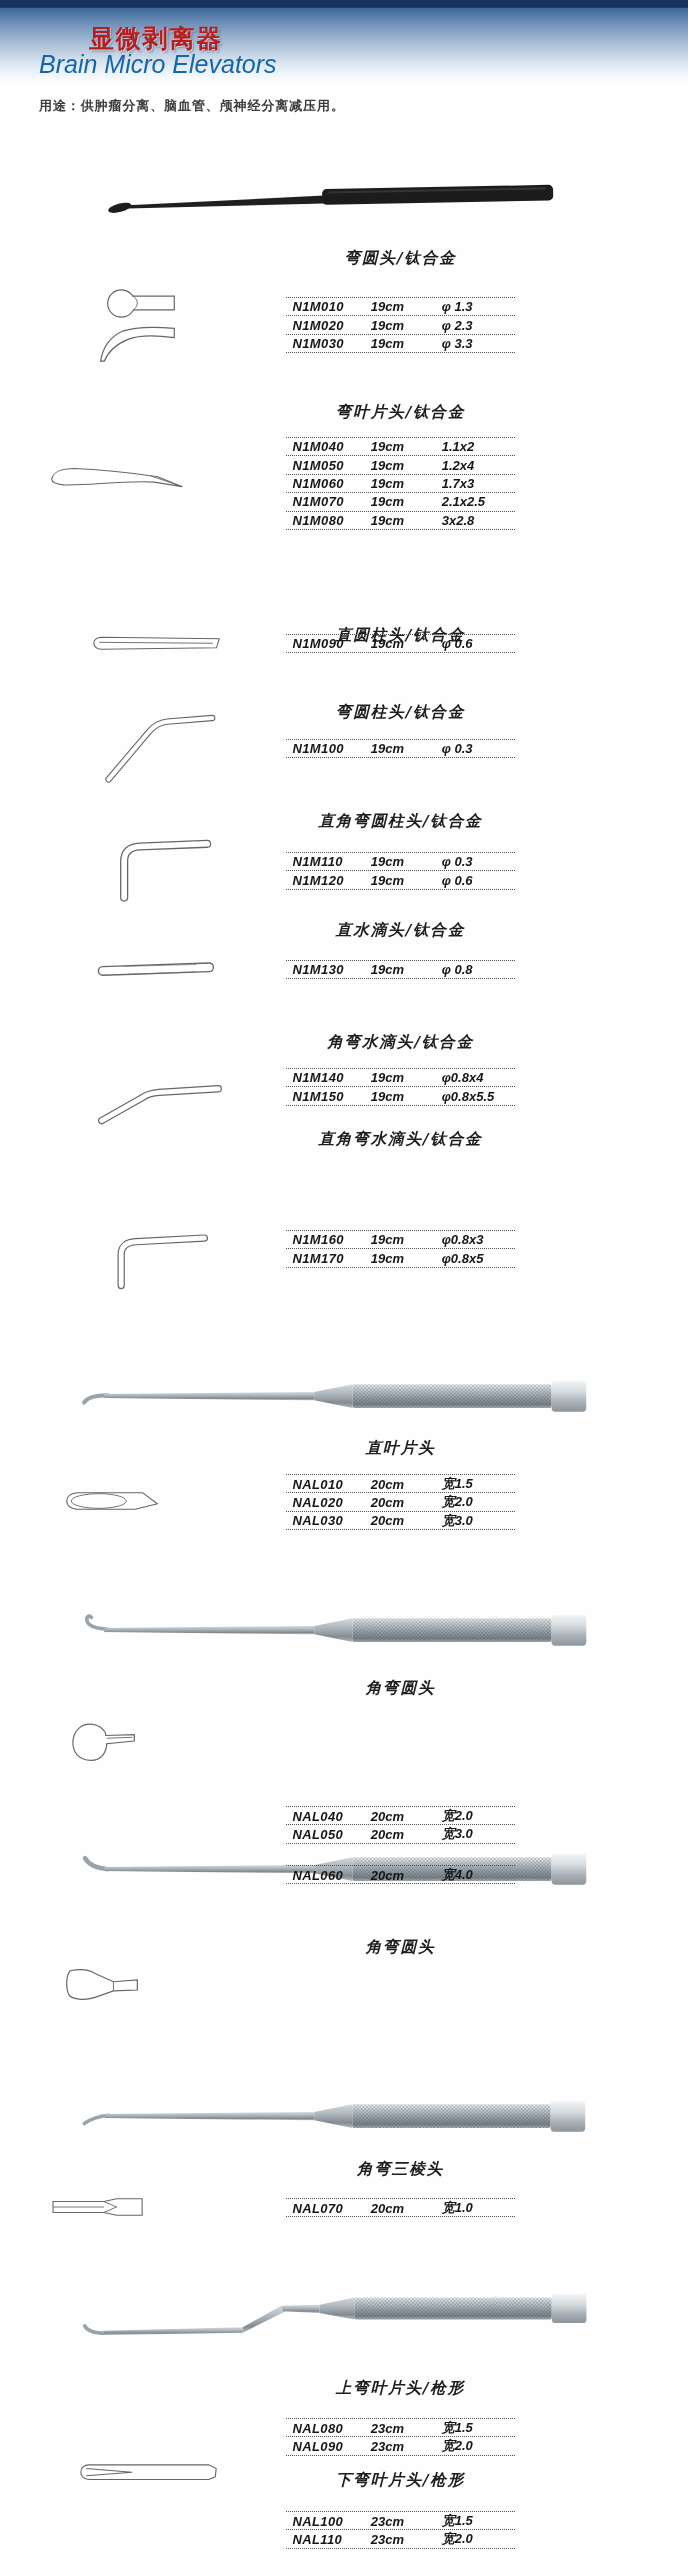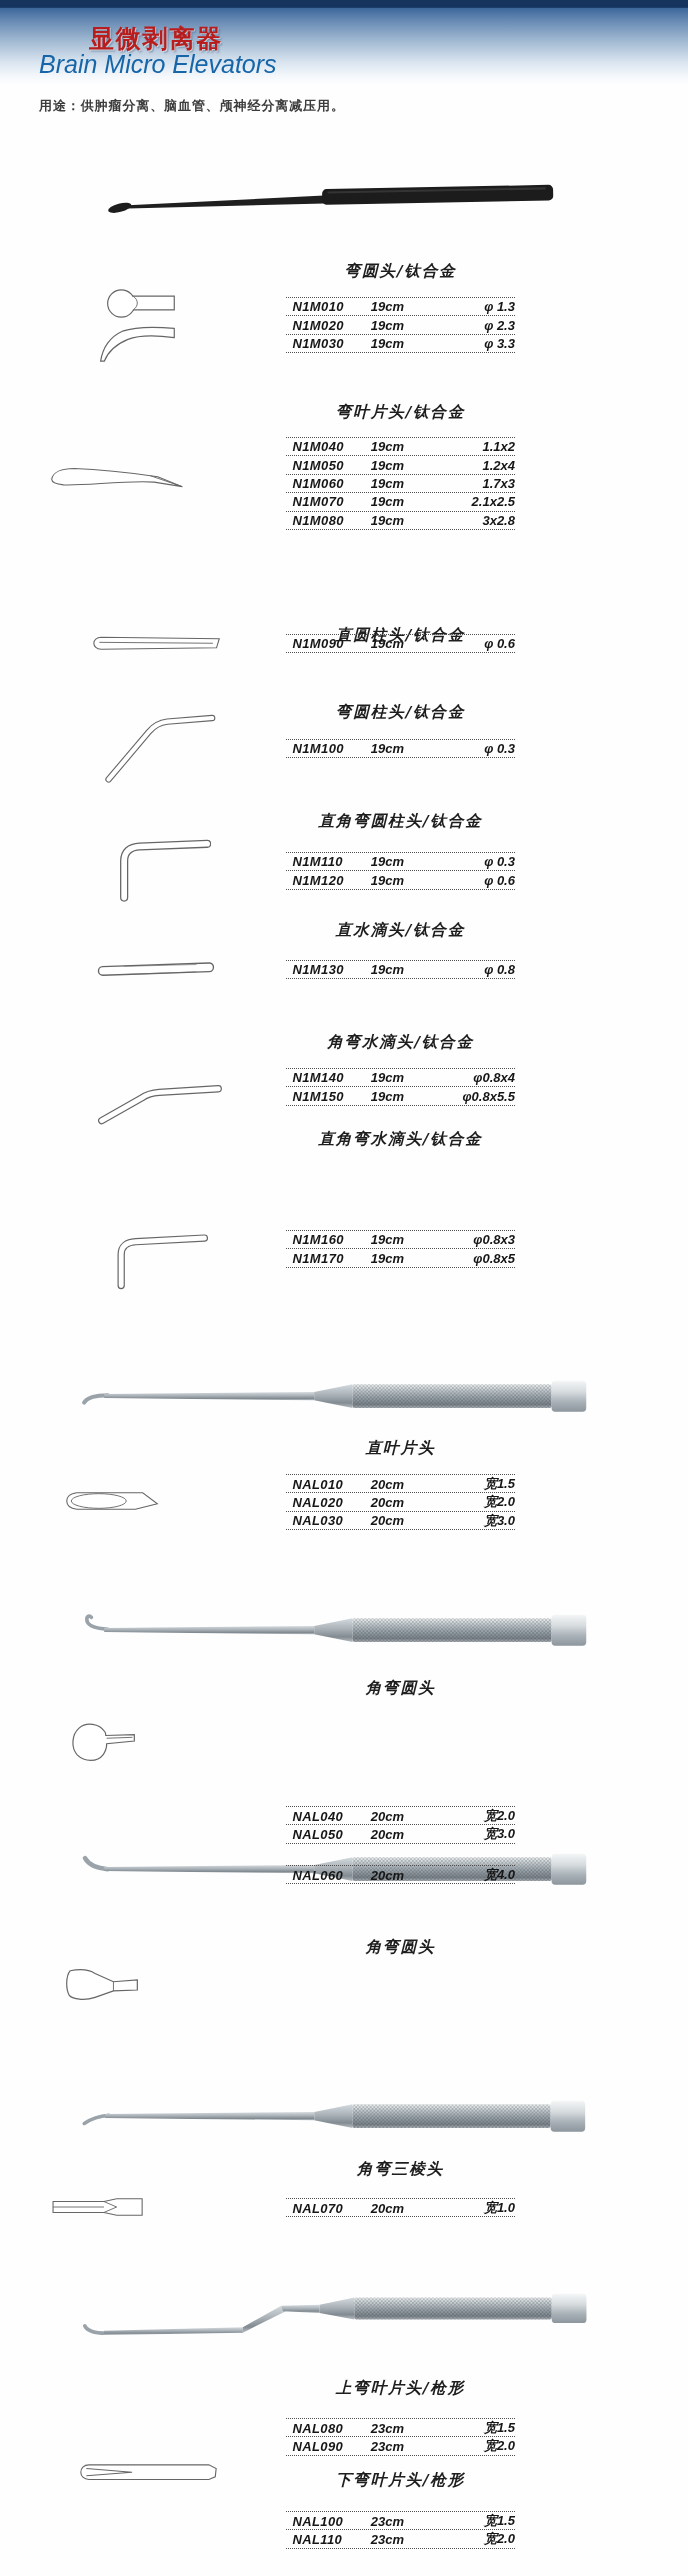--- a/index.html
+++ b/index.html
@@ -16,21 +16,21 @@
   .usage{position:absolute;left:39px;top:97px;font-size:13px;font-weight:700;color:#3c3c3c;letter-spacing:0.9px;}
 
   
   .sec-title{position:absolute;left:263px;width:275px;height:20px;text-align:center;
     font-family:"DejaVu Serif",serif;font-style:italic;font-weight:700;font-size:15.6px;color:#1e1e1e;letter-spacing:1.8px;}
   .stable{position:absolute;left:286px;width:229px;border-bottom:1.8px dotted #4f4f4f;}
   .srow{height:17.4px;display:grid;grid-template-columns:37% 31% 32%;align-items:center;border-top:1.8px dotted #4f4f4f;}
   .cell{font-size:13px;font-style:italic;font-weight:700;color:#161616;white-space:nowrap;}
   .c-model{padding-left:6.4px;letter-spacing:0.4px;}
   .c-len{text-align:left;}
-  .c-spec{text-align:right;}
+  .c-spec{text-align:left;}
 
   .figure{position:absolute;}
   svg{display:block;}
 </style>
 </head>
 <body>
 
 <div class="page">
 
   <div class="header"></div>
@@ -42,21 +42,21 @@
     <svg width="463" height="48" viewBox="0 0 505 52">
       <g transform="rotate(-1.1 250 26)">
         <ellipse cx="17" cy="30" rx="13" ry="4.6" transform="rotate(-14 17 30)" fill="#1d1d1d"></ellipse>
         <polygon points="26,27.5 240,21 240,29.5 26,31" fill="#1f1f1f"></polygon>
         <rect x="238" y="14" width="252" height="17" rx="5" fill="#1c1c1c"></rect>
         <rect x="244" y="16.5" width="238" height="2.4" fill="#484848" opacity=".55"></rect>
       </g>
     </svg>
   </div>
 
-  <div class="sec-title" style="top:261px">弯圆头/钛合金</div>
+  <div class="sec-title" style="top:248px">弯圆头/钛合金</div>
   <div class="stable" style="top:297px">
     <div class="srow">
       <span class="cell c-model">N1M010</span>
       <span class="cell c-len">19cm</span>
       <span class="cell c-spec">φ 1.3</span>
     </div>
     <div class="srow">
       <span class="cell c-model">N1M020</span>
       <span class="cell c-len">19cm</span>
       <span class="cell c-spec">φ 2.3</span>

